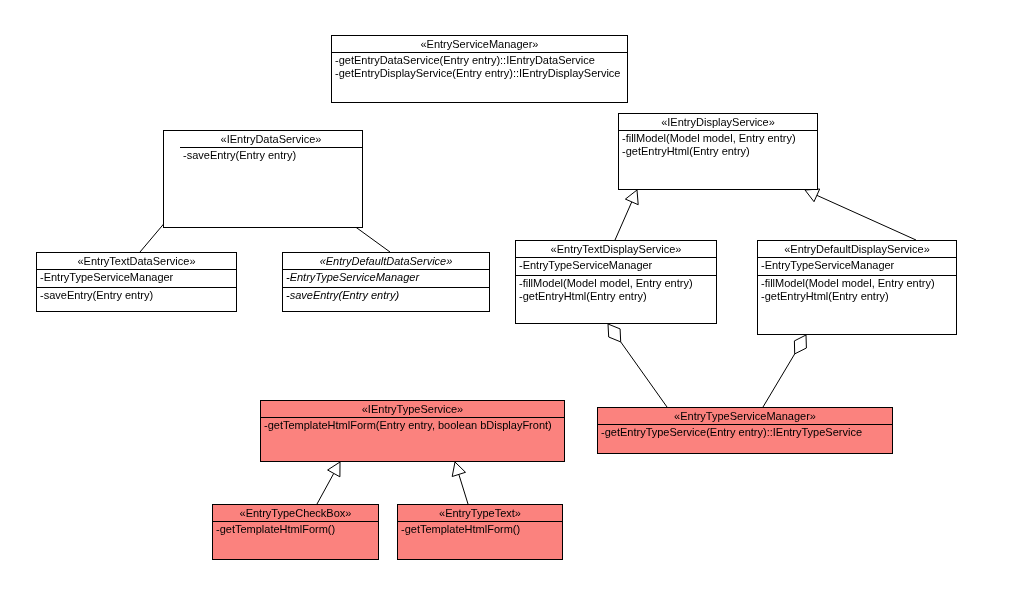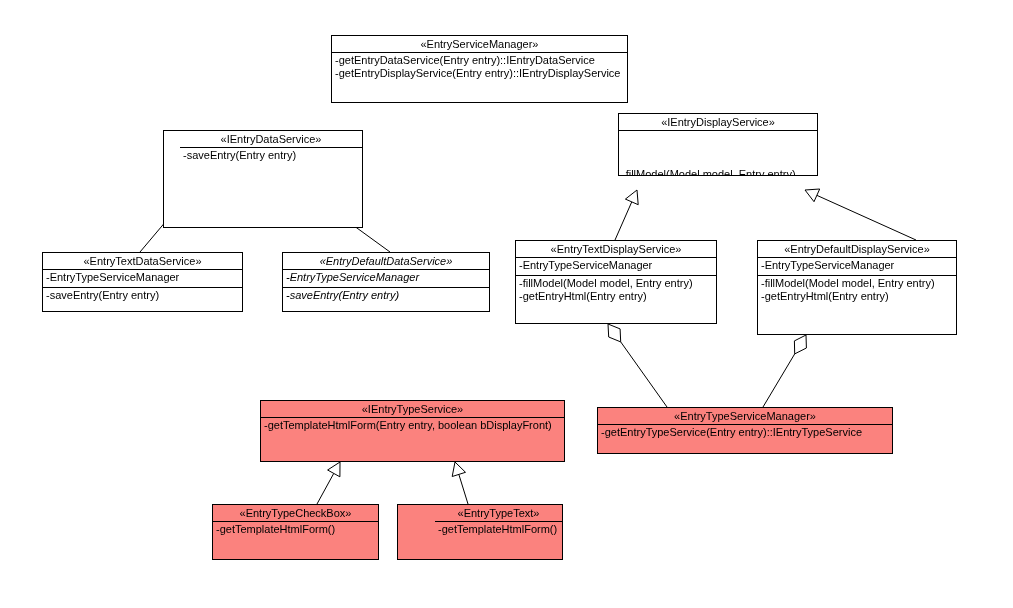--- a/index.html
+++ b/index.html
@@ -80,28 +80,28 @@
         <div class="member">-getEntryDataService(Entry entry)::IEntryDataService</div>
         <div class="member">-getEntryDisplayService(Entry entry)::IEntryDisplayService</div>
       </div>
     </div>
     <div class="uml-class" style="left: 163px; top: 130px; width: 200px; height: 98px; background: rgb(255, 255, 255); border-color: rgb(0, 0, 0); padding-left: 16px;">
       <div class="title">«IEntryDataService»</div>
       <div class="compartment last">
         <div class="member">-saveEntry(Entry entry)</div>
       </div>
     </div>
-    <div class="uml-class" style="left: 618px; top: 113px; width: 200px; height: 63px; background: rgb(255, 255, 255); border-color: rgb(0, 0, 0); gap: 36px;">
+    <div class="uml-class" style="left: 618px; top: 113px; width: 200px; height: 77px; background: rgb(255, 255, 255); border-color: rgb(0, 0, 0);">
       <div class="title">«IEntryDisplayService»</div>
       <div class="compartment last">
         <div class="member">-fillModel(Model model, Entry entry)</div>
         <div class="member">-getEntryHtml(Entry entry)</div>
       </div>
     </div>
-    <div class="uml-class" style="left: 42px; top: 252px; width: 201px; height: 60px; background: rgb(255, 255, 255); border-color: rgb(0, 0, 0);">
+    <div class="uml-class" style="left: 36px; top: 252px; width: 201px; height: 60px; background: rgb(255, 255, 255); border-color: rgb(0, 0, 0);">
       <div class="title">«EntryTextDataService»</div>
       <div class="compartment fixed">
         <div class="member">-EntryTypeServiceManager</div>
       </div>
       <div class="compartment last">
         <div class="member">-saveEntry(Entry entry)</div>
       </div>
     </div>
     <div class="uml-class" style="left: 282px; top: 252px; width: 208px; height: 60px; background: rgb(255, 255, 255); border-color: rgb(0, 0, 0); font-style: italic;">
       <div class="title">«EntryDefaultDataService»</div>
@@ -143,19 +143,19 @@
       <div class="compartment last">
         <div class="member">-getEntryTypeService(Entry entry)::IEntryTypeService</div>
       </div>
     </div>
     <div class="uml-class" style="left: 212px; top: 504px; width: 167px; height: 56px; background: rgb(251, 130, 126); border-color: rgb(0, 0, 0);">
       <div class="title">«EntryTypeCheckBox»</div>
       <div class="compartment last">
         <div class="member">-getTemplateHtmlForm()</div>
       </div>
     </div>
-    <div class="uml-class" style="left: 397px; top: 504px; width: 166px; height: 56px; background: rgb(251, 130, 126); border-color: rgb(0, 0, 0); padding-left: 37px;">
+    <div class="uml-class" style="left: 397px; top: 504px; width: 166px; height: 56px; background: rgb(251, 130, 126); border-color: rgb(0, 0, 0);">
       <div class="title">«EntryTypeText»</div>
       <div class="compartment last">
         <div class="member">-getTemplateHtmlForm()</div>
       </div>
     </div>
   </div>
 
 </body></html>

